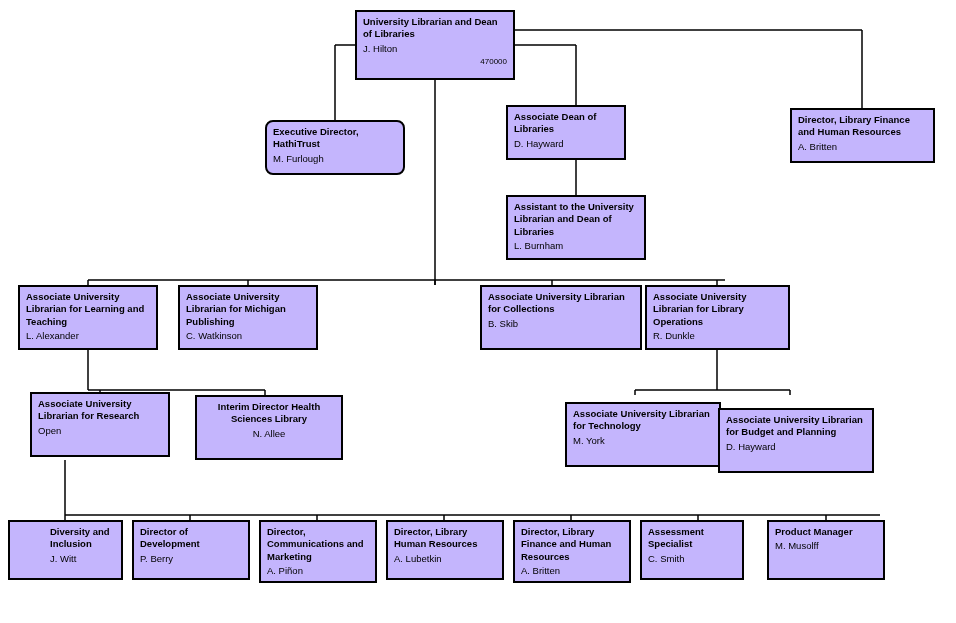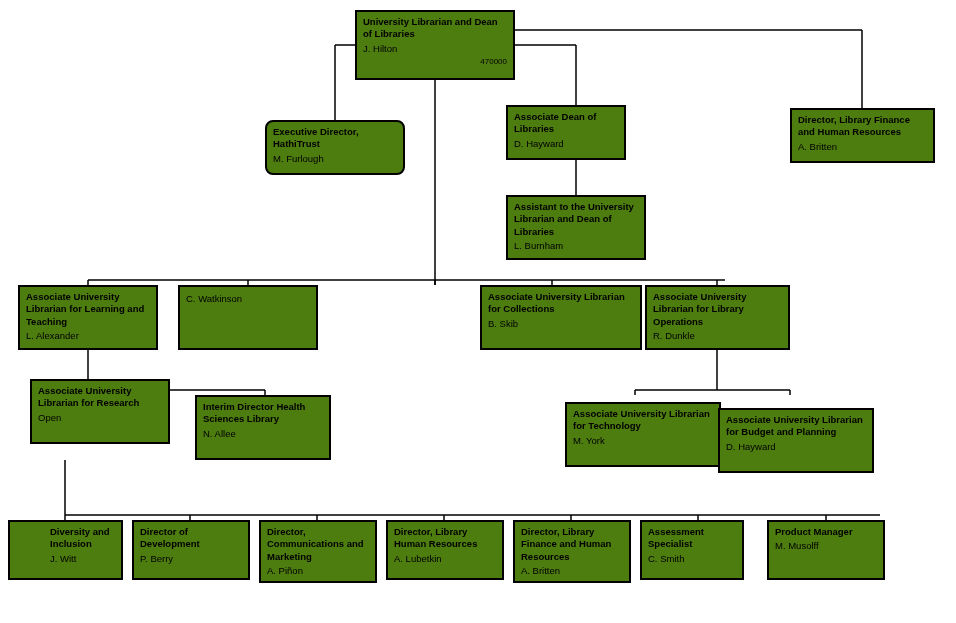--- a/index.html
+++ b/index.html
@@ -14,21 +14,21 @@
 
     .org-chart {
       position: relative;
       width: 956px;
       padding: 10px;
     }
 
     .node {
       position: absolute;
       border: 2px solid #000;
-      background: #4d7c0f;
+      background: #c4b5fd;
       padding: 4px 6px;
       font-size: 9.5px;
       line-height: 1.3;
       font-weight: normal;
     }
 
     .node .title {
       font-weight: bold;
     }
 
@@ -126,39 +126,40 @@
     <div class="title">Director, Library Finance and Human Resources</div>
     <div class="name">A. Britten</div>
   </div>
 
   <div class="node" style="left:18px; top:285px; width:140px; min-height:65px;">
     <div class="title">Associate University Librarian for Learning and Teaching</div>
     <div class="name">L. Alexander</div>
   </div>
 
   <div class="node" style="left:178px; top:285px; width:140px; min-height:65px;">
+    <div class="title">Associate University Librarian for Michigan Publishing</div>
     <div class="name">C. Watkinson</div>
   </div>
 
   <div class="node" style="left:480px; top:285px; width:162px; min-height:65px;">
     <div class="title">Associate University Librarian for Collections</div>
     <div class="name">B. Skib</div>
   </div>
 
   <div class="node" style="left:645px; top:285px; width:145px; min-height:65px;">
     <div class="title">Associate University Librarian for Library Operations</div>
     <div class="name">R. Dunkle</div>
   </div>
 
-  <div class="node" style="left:30px; top:379px; width:140px; min-height:65px;">
+  <div class="node" style="left:30px; top:392px; width:140px; min-height:65px;">
     <div class="title">Associate University Librarian for Research</div>
     <div class="name">Open</div>
   </div>
 
-  <div class="node" style="left:195px; top:395px; width:136px; min-height:65px;">
+  <div class="node" style="left:195px; top:395px; width:148px; min-height:65px;text-align:center;">
     <div class="title">Interim Director Health Sciences Library</div>
     <div class="name">N. Allee</div>
   </div>
 
   <div class="node" style="left:565px; top:395px; width:156px; min-height:65px;margin-top:7px;">
     <div class="title">Associate University Librarian for Technology</div>
     <div class="name">M. York</div>
   </div>
 
   <div class="node" style="left:718px; top:408px; width:156px; min-height:65px;">

